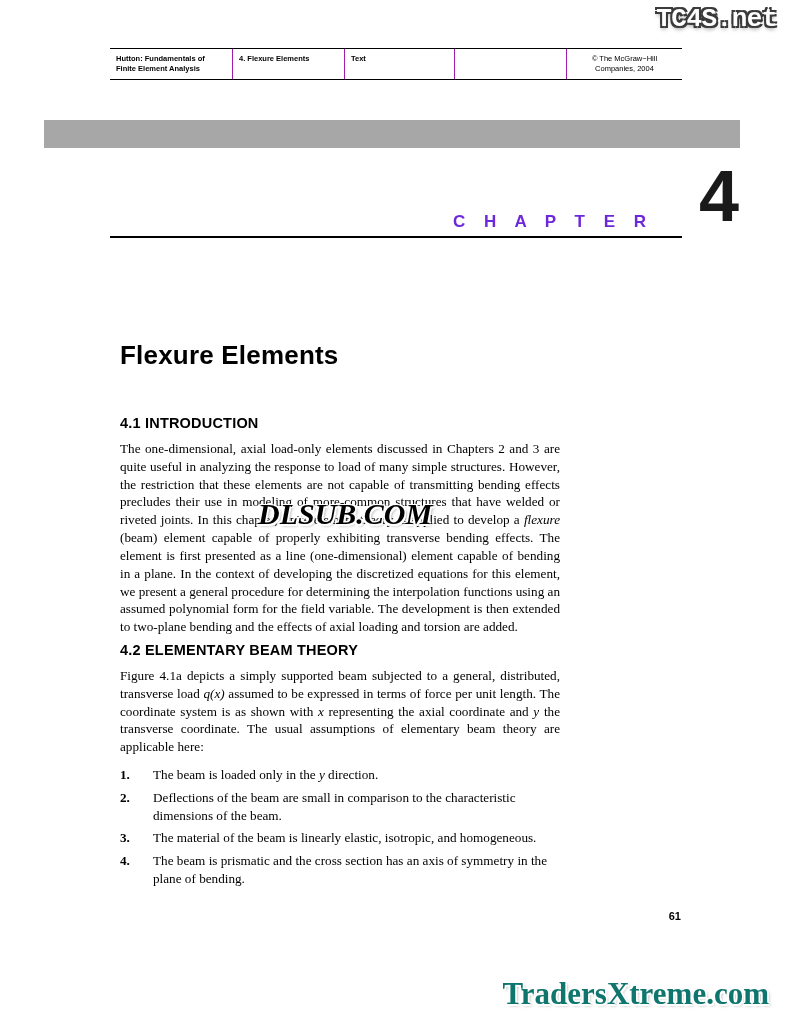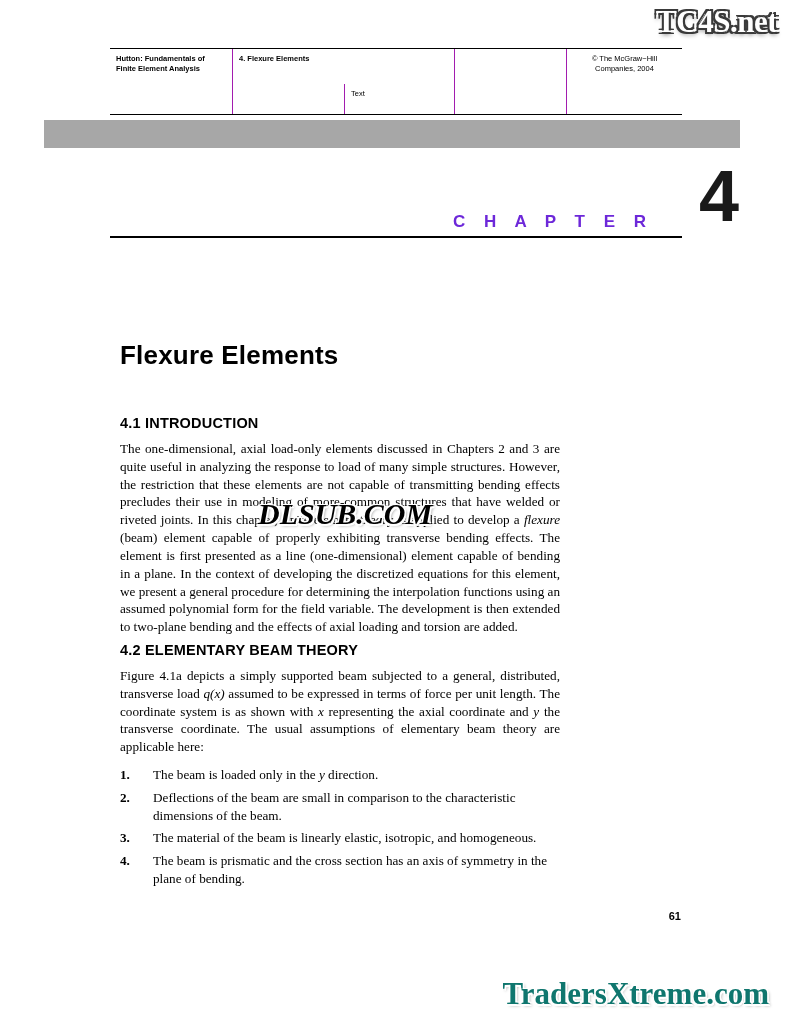--- a/index.html
+++ b/index.html
@@ -14,23 +14,23 @@
     font-family: "Liberation Serif", serif;
     color: #000000;
     overflow: hidden;
   }
 
   
   .wm-topright {
     position: absolute;
     top: 4px;
     right: 14px;
-    font-family: Liberation Serif, serif;
-    font-weight: bold;
-    font-size: 31px;
+    font-family: Liberation Mono, monospace;
+    font-weight: bold;
+    font-size: 26px;
     letter-spacing: -0.5px;
     color: #ffffff;
     text-shadow:
       -2px -2px 0 #3a3a3a, 2px -2px 0 #3a3a3a,
       -2px 2px 0 #3a3a3a, 2px 2px 0 #3a3a3a,
       0 3px 4px rgba(0,0,0,0.45);
   }
   .wm-center {
     position: absolute;
     top: 497px;
@@ -75,21 +75,21 @@
     box-sizing: border-box;
   }
   .runhead .cell {
     padding: 5px 6px 5px 6px;
     box-sizing: border-box;
     min-height: 30px;
   }
   .runhead .cell + .cell { border-left: 1px solid #a21caf; }
   .rh-1 { width: 122px; font-weight: bold; }
   .rh-2 { width: 112px; font-weight: bold; }
-  .rh-3 { width: 110px; font-weight: normal; margin-top: 35px; }
+  .rh-3 { width: 110px; font-weight: bold; }
   .rh-4 { width: 112px; }
   .rh-5 { width: 116px; text-align: center; font-weight: normal; }
 
   
   .gray-bar {
     position: absolute;
     left: 44px;
     top: 120px;
     width: 696px;
     height: 28px;

